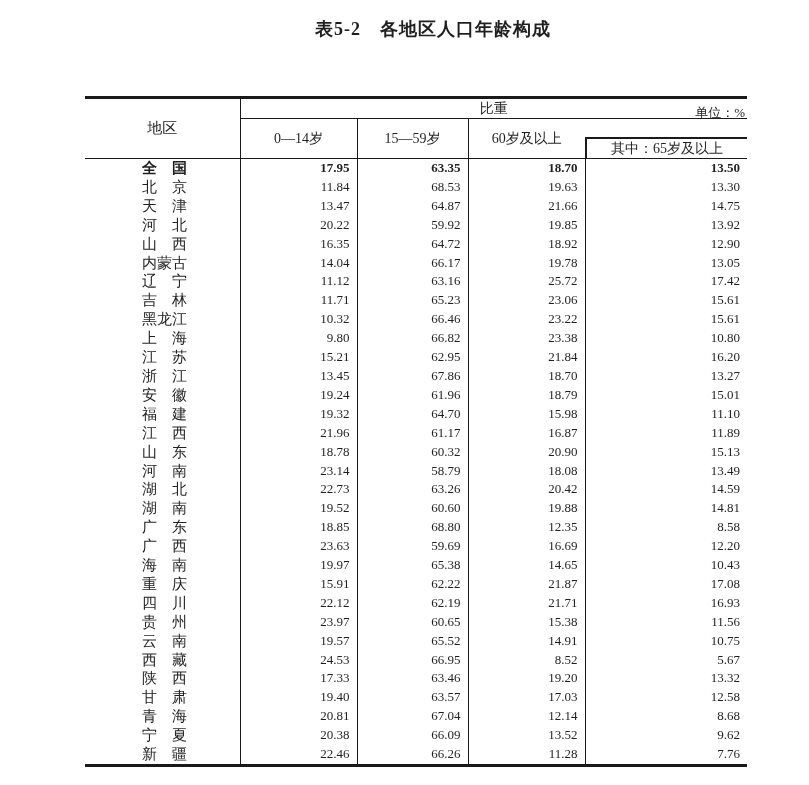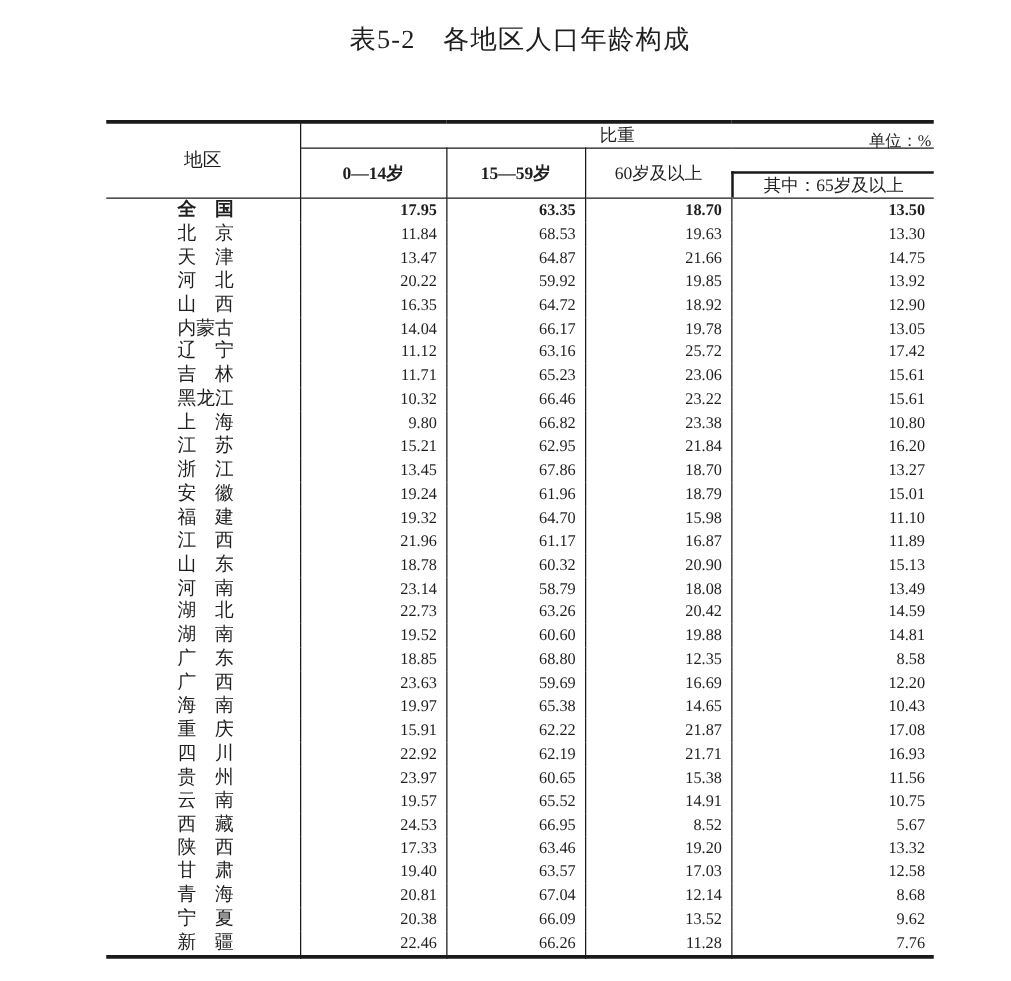--- a/index.html
+++ b/index.html
@@ -12,25 +12,25 @@
     position:relative;
     width:809px;
     height:785px;
     background:#ffffff;
     font-family:"Liberation Serif","DejaVu Serif",serif;
     color:var(--ink);
     overflow:hidden;
   }
   .doc-title{
     position:absolute;
-    left:85px; top:17px;
+    left:102px; top:17px;
     width:662px;
     text-align:center;
-    font-size:21px;
-    font-weight:400;
+    font-size:18px;
+    font-weight:700;
     letter-spacing:1px;
   }
   .unit-note{
     position:absolute;
     left:85px; top:68px;
     width:660px;
     text-align:right;
     font-size:13px;
     margin-top:36px;
   }
@@ -50,21 +50,21 @@
     vertical-align:middle;
     border-bottom:1px solid var(--line);
   }
   thead tr.r1{ height:21px; }
   thead tr.r2{ height:40px; }
   th.region-h{
     font-size:15px;
     border-right:1px solid var(--line);
   }
   th.group-h{ border-bottom:1px solid var(--line);margin-left:46px; }
-  th.age-h{ border-right:1px solid var(--line);font-weight:bold; }
+  th.age-h{ border-right:1px solid var(--line); }
   th.c60-h{ border-right:none; }
   th.c65-h{
     position:relative;
     border-right:none;
     padding:0;
   }
   .subbox{
     position:absolute;
     left:0; right:0; bottom:0;
     height:21px;
@@ -283,21 +283,21 @@
         </tr>
         <tr>
           <td class="region">重　庆</td>
           <td class="num">15.91</td>
           <td class="num">62.22</td>
           <td class="num">21.87</td>
           <td class="num">17.08</td>
         </tr>
         <tr>
           <td class="region">四　川</td>
-          <td class="num">22.92</td>
+          <td class="num">22.12</td>
           <td class="num">62.19</td>
           <td class="num">21.71</td>
           <td class="num">16.93</td>
         </tr>
         <tr>
           <td class="region">贵　州</td>
           <td class="num">23.97</td>
           <td class="num">60.65</td>
           <td class="num">15.38</td>
           <td class="num">11.56</td>

